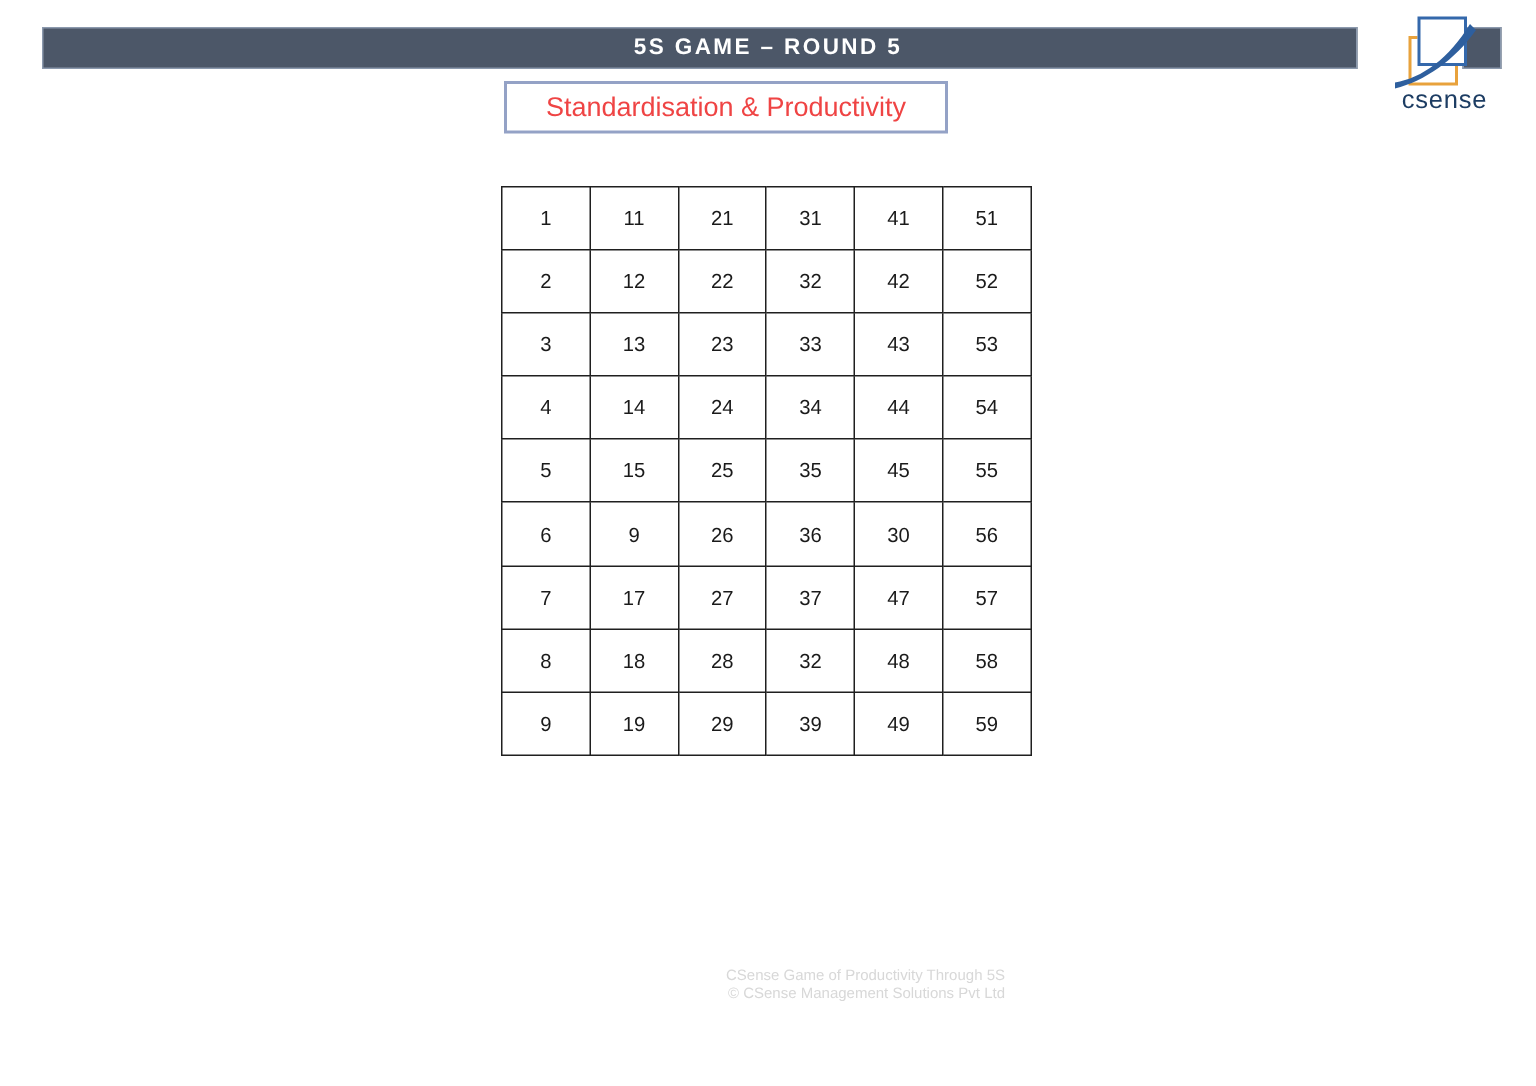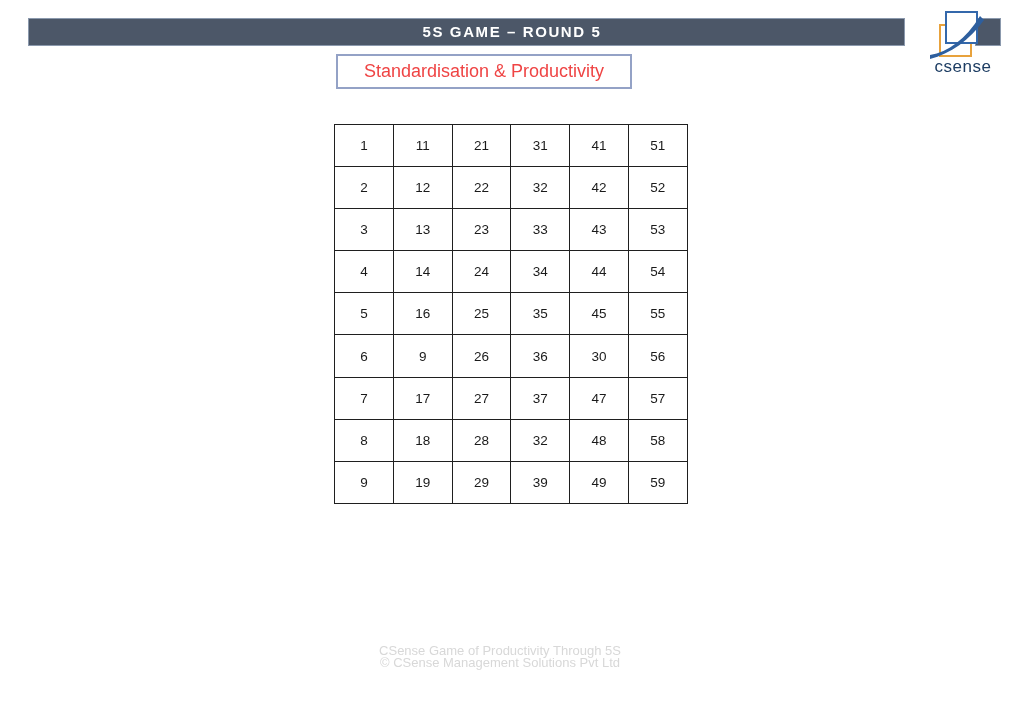--- a/index.html
+++ b/index.html
@@ -103,22 +103,22 @@
     font-size: 13.5px;
     color: #1a1a1a;
     background: #ffffff;
   }
 
   
   .footer {
     position: absolute;
     left: 330px; top: 645px;
     width: 340px;
-    text-align: center;
-    font-size: 13px;
+    text-align: right;
+    font-size: 10px;
     line-height: 12px;
     color: #d8d8d8;
   }
 </style>
 </head>
 <body>
 
 <div class="slide">
 
   <div class="header-bar"></div>
@@ -167,21 +167,21 @@
         <tr>
           <td>4</td>
           <td>14</td>
           <td>24</td>
           <td>34</td>
           <td>44</td>
           <td>54</td>
         </tr>
         <tr>
           <td>5</td>
-          <td>16</td>
+          <td>15</td>
           <td>25</td>
           <td>35</td>
           <td>45</td>
           <td>55</td>
         </tr>
         <tr>
           <td>6</td>
           <td>9</td>
           <td>26</td>
           <td>36</td>

